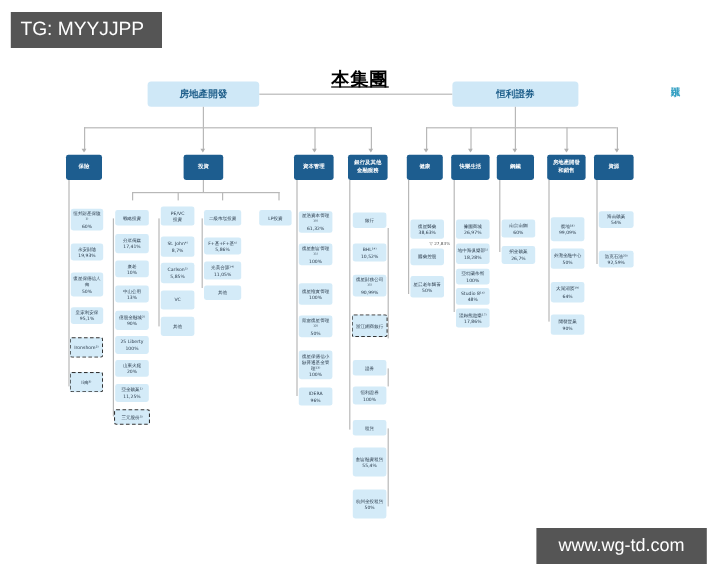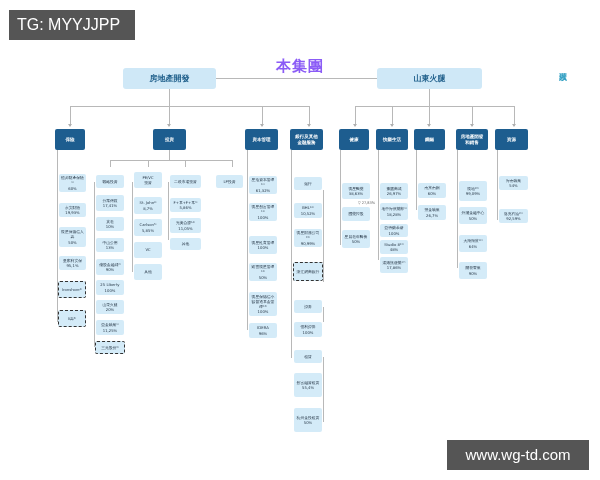--- a/index.html
+++ b/index.html
@@ -2,21 +2,21 @@
 <html><head>
 <meta charset="utf-8">
 <style>
   * { box-sizing: border-box; margin: 0; padding: 0; }
   body { width: 600px; height: 480px; background: #ffffff; position: relative; overflow: hidden;
          font-family: "DejaVu Sans", sans-serif; }
   .abs { position: absolute; }
   .watermark { background: #555555; color: #ffffff; font-family: "Liberation Sans", sans-serif; }
   #wm-top { left: 9px; top: 10px; width: 126px; height: 30px; font-size: 16px; line-height: 30px; padding-left: 8px; }
   #wm-bottom { left: 447px; top: 440px; width: 142px; height: 30px; font-size: 15px; line-height: 30px; text-align: center; }
-  #title { left: 270px; top: 57px; width: 60px; text-align: center; font-size: 15px; font-weight: bold; color: #8b5cf6; letter-spacing: 1px; }
+  #title { left: 270px; top: 57px; width: 60px; text-align: center; font-size: 15px; font-weight: bold; color: #000000; letter-spacing: 1px; text-decoration: underline; }
   .seg { background: #cfe8f7; color: #1f5f8b; font-size: 8px; font-weight: bold; text-align: center; border-radius: 3px; }
   #seg-fin { left: 123px; top: 68px; width: 93px; height: 21px; line-height: 21px; }
   #seg-ind { left: 377px; top: 68px; width: 105px; height: 21px; line-height: 21px; }
   .line { background: #b8b8b8; }
   .cat { background: #1d5d8f; color: #ffffff; font-size: 4.5px; font-weight: bold; text-align: center;
          display: flex; align-items: center; justify-content: center; border-radius: 2px; line-height: 1.3; padding: 1px; }
   .ent { background: #d4ebf8; color: #2a3a4a; font-size: 3.8px; text-align: center; display: flex;
          align-items: center; justify-content: center; border-radius: 2px; line-height: 1.35; padding: 1px; white-space: pre-line; }
   .ent.dashed { border: 1px dashed #333; }
   .arrow { width: 0; height: 0; border-left: 2px solid transparent; border-right: 2px solid transparent; border-top: 3px solid #b0b0b0; }
@@ -28,21 +28,21 @@
 
 <div id="wm-top" class="abs watermark">TG: MYYJJPP</div>
 <div id="wm-bottom" class="abs watermark">www.wg-td.com</div>
 
 <div id="title" class="abs">本集團</div>
 <div id="side-text" class="abs">以可永續</div>
 
 <div class="abs line" style="left:216px;top:78px;width:161px;height:1px;"></div>
 
 <div id="seg-fin" class="abs seg">房地產開發</div>
-<div id="seg-ind" class="abs seg">山東火腿</div>
+<div id="seg-ind" class="abs seg">恒利證券</div>
 
 <div class="abs line" style="left:169px;top:89px;width:1px;height:17px;"></div>
 <div class="abs line" style="left:70px;top:106px;width:240px;height:1px;"></div>
 <div class="abs line" style="left:70px;top:106px;width:1px;height:20px;"></div>
 <div class="abs line" style="left:169px;top:106px;width:1px;height:20px;"></div>
 <div class="abs line" style="left:262px;top:106px;width:1px;height:20px;"></div>
 <div class="abs line" style="left:309px;top:106px;width:1px;height:20px;"></div>
 <div class="abs arrow" style="left:68px;top:124px;"></div>
 <div class="abs arrow" style="left:167px;top:124px;"></div>
 <div class="abs arrow" style="left:260px;top:124px;"></div>

